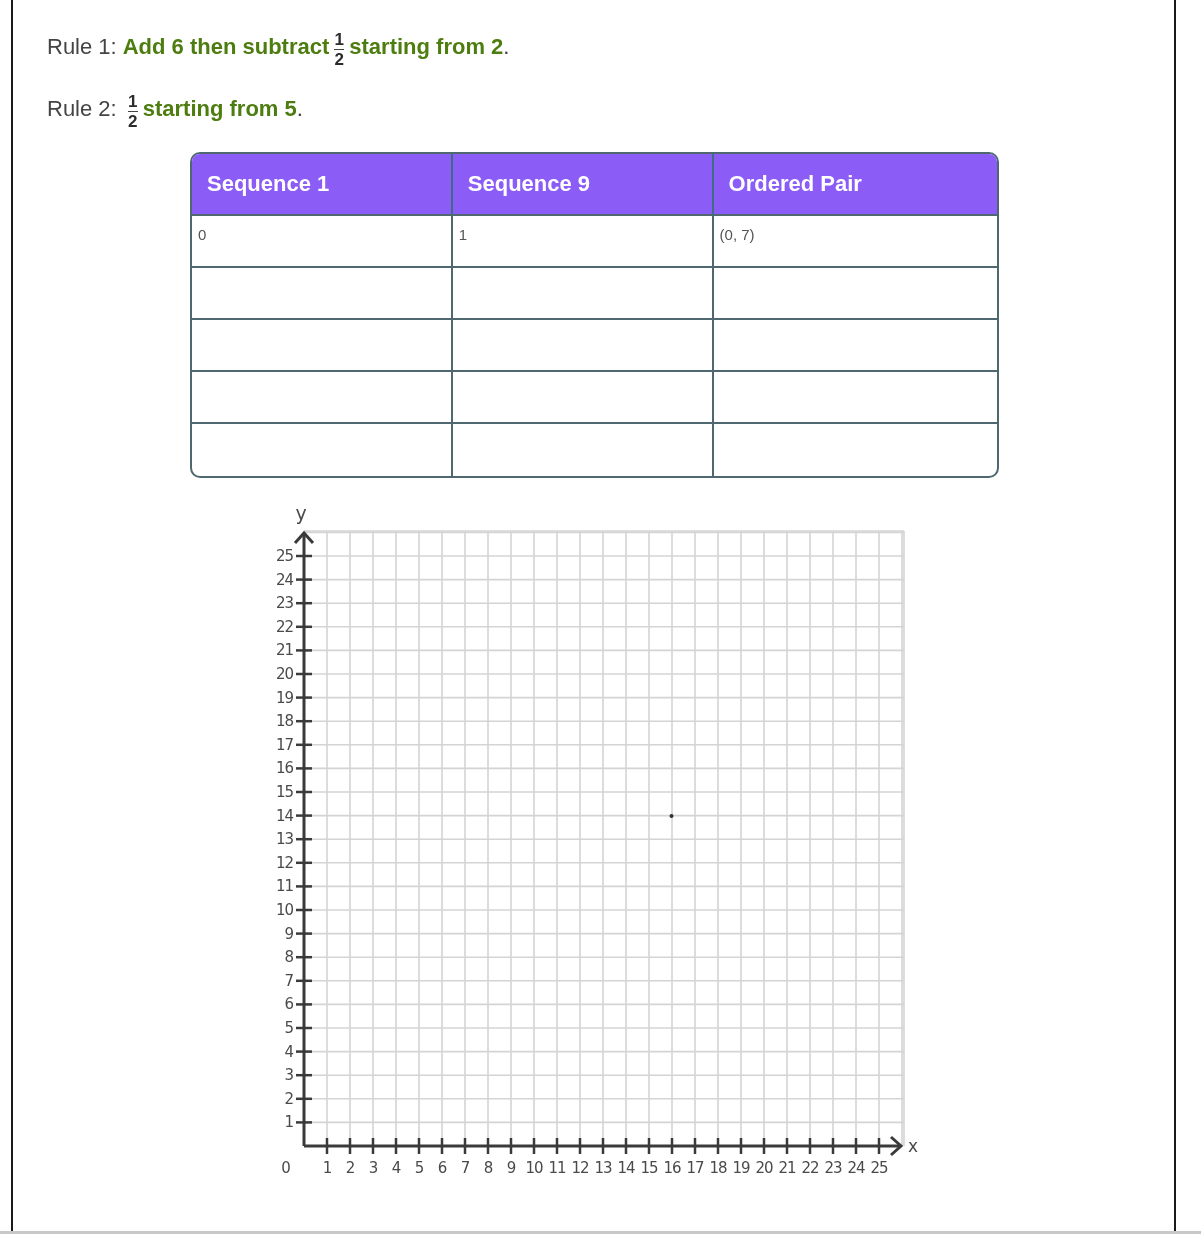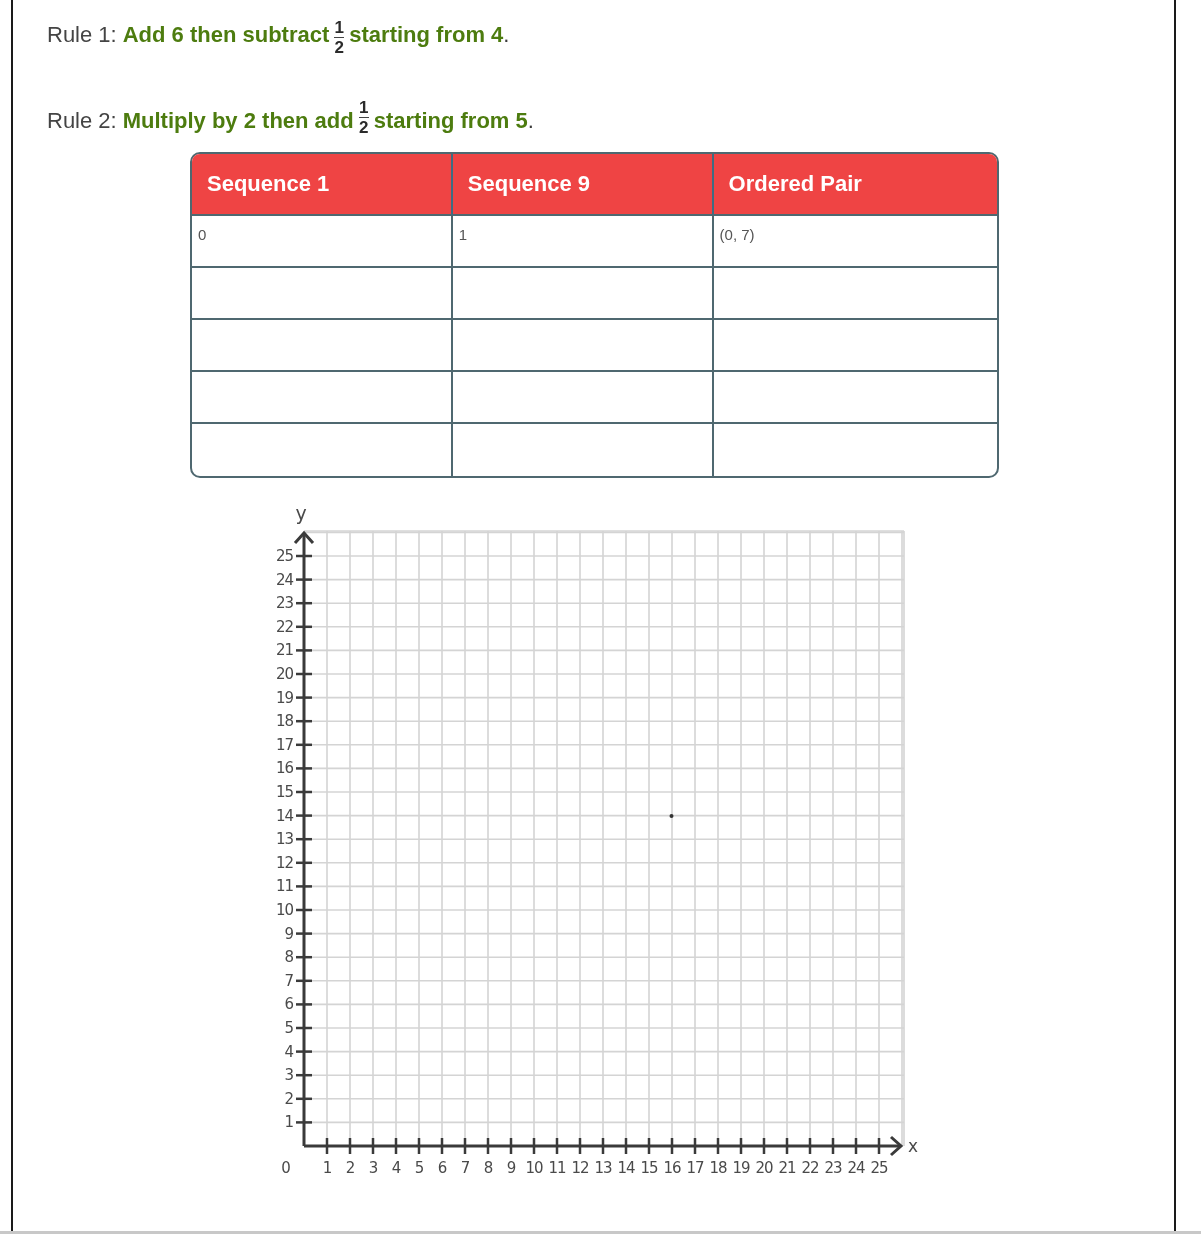--- a/index.html
+++ b/index.html
@@ -8,26 +8,26 @@
   .page-frame { position: absolute; left: 11px; top: -2px; width: 1165px; height: 1234px;
                 border-left: 2px solid #1a1a1a; border-right: 2px solid #1a1a1a; box-sizing: border-box; }
   .bottom-line { position: absolute; left: 0; top: 1231px; width: 1201px; height: 3px; background: #c8c8c8; }
   .rule { position: absolute; left: 47px; font-size: 22px; color: #3a3a3a; white-space: nowrap;
           display: flex; align-items: center; }
   .rule .lbl { font-weight: normal; color: #444; margin-right: 6px; }
   .rule b { color: #4d7c0f; }
   .frac { display: inline-flex; flex-direction: column; align-items: center; font-weight: bold;
           font-size: 17px; line-height: 17px; margin: 0 5px 0 5px; color: #2b2b2b; position: relative; top: 2px; }
   .frac .bar { width: 10px; height: 1px; background: #444; margin: 1px 0; }
-  .rule1 { top: 10px; height: 50px; }
-  .rule2 { top: 84px; height: 50px; align-items: flex-end; }
+  .rule1 { top: 22px; height: 50px; }
+  .rule2 { top: 84px; height: 50px; }
 
   table.seq { position: absolute; left: 190px; top: 152px; width: 809px; border-collapse: separate;
               border-spacing: 0; border: 2px solid #4f6870; border-radius: 10px; overflow: hidden; }
-  table.seq th { background: #ef4444; color: #fff; font-size: 22px; font-weight: bold; text-align: left;
+  table.seq th { background: #8b5cf6; color: #fff; font-size: 22px; font-weight: bold; text-align: left;
                  height: 60px; padding: 0 0 0 15px; border-right: 2px solid #3f6c82; border-bottom: 2px solid #4f6870; }
   table.seq th:last-child, table.seq td:last-child { border-right: none; }
   table.seq td { height: 52px; border-right: 2px solid #4f6870; border-bottom: 2px solid #4f6870;
                  vertical-align: top; padding: 10px 0 0 6px; font-size: 15px; color: #555; box-sizing: border-box; }
   table.seq tr:last-child td { border-bottom: none; }
   table.seq col.c1 { width: 262px; } table.seq col.c2 { width: 262px; } table.seq col.c3 { width: 285px; }
 
   svg.graph { position: absolute; left: 0; top: 0; }
   .hand { font-family: "DejaVu Sans", sans-serif; fill: #4a4a4a; }
 </style>
@@ -38,27 +38,26 @@
 <div class="bottom-line"></div>
 
 <div class="rule rule1">
   <span class="lbl">Rule 1:</span>
   <b>Add 6 then subtract</b>
   <span class="frac">
     <span>1</span>
     <span class="bar"></span>
     <span>2</span>
   </span>
-  <b>starting from 4</b>
+  <b>starting from 2</b>
   <span>.</span>
 </div>
 
 <div class="rule rule2">
   <span class="lbl">Rule 2:</span>
-  <b>Multiply by 2 then add</b>
   <span class="frac">
     <span>1</span>
     <span class="bar"></span>
     <span>2</span>
   </span>
   <b>starting from 5</b>
   <span>.</span>
 </div>
 
 <table class="seq">

